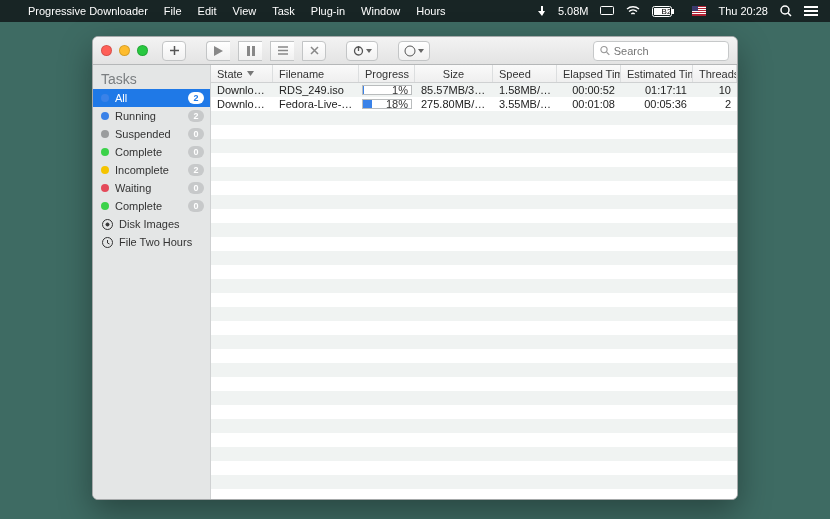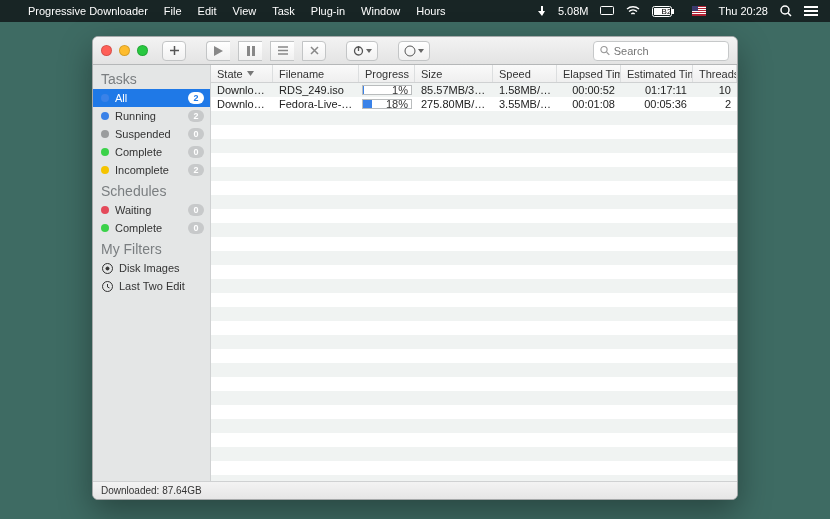--- a/index.html
+++ b/index.html
@@ -29,21 +29,21 @@
 .sb-item{height:18px;display:flex;align-items:center;padding:0 6px 0 8px;gap:6px;color:#333;cursor:default}
 .sb-item.selected{background:#1f79e7;color:#fff}
 .sb-dot{width:8px;height:8px;border-radius:50%}
 .sb-icon{width:12px;height:12px;display:flex;align-items:center;justify-content:center}
 .sb-label{flex:1;white-space:nowrap;overflow:hidden;text-overflow:ellipsis}
 .sb-badge{min-width:16px;height:12px;padding:0 5px;border-radius:7px;background:#c7c9ca;color:#fff;font-size:9px;font-weight:700;display:flex;align-items:center;justify-content:center}
 .sb-item.selected .sb-badge{background:#fff;color:#1f79e7}
 .main{flex:1;display:flex;flex-direction:column;min-width:0}
 .cols{height:18px;background:linear-gradient(#fafafa,#efefef);border-bottom:1px solid #cfd1d2;display:flex;color:#333}
 .cols div{border-right:1px solid #dcdedf;padding:3px 6px;overflow:hidden;white-space:nowrap}
-.c-state{width:62px}.c-file{flex:1;min-width:0}.c-prog{width:56px;text-align:right}.c-size{width:78px;text-align:left}.c-speed{width:64px;}.c-elap{width:64px;text-align:right}.c-est{width:72px;text-align:right}.c-thr{width:44px;text-align:right;border-right:none}
+.c-state{width:62px}.c-file{flex:1;min-width:0}.c-prog{width:56px;text-align:right}.c-size{width:78px;text-align:center}.c-speed{width:64px;}.c-elap{width:64px;text-align:right}.c-est{width:72px;text-align:right}.c-thr{width:44px;text-align:right;border-right:none}
 .cols .c-state{display:flex;align-items:center;gap:4px}
 .rows{flex:1;overflow:hidden;background:#fff}
 .row{height:14px;display:flex;font-size:10px;color:#222}
 .row:nth-child(odd){background:#f0f3f2}
 .row>div{padding:1px 6px;overflow:hidden;white-space:nowrap;text-overflow:ellipsis}
 .progcell{padding:1px 3px!important;display:flex;align-items:center}
 .progbar{flex:1;height:10px;border:1px solid #b9bcbd;background:#fff;position:relative;font-size:9px;text-align:right;line-height:9px;padding-right:3px;color:#333}
 .progbar .fill{position:absolute;left:0;top:0;bottom:0;background:#3a82e8}
 .status{height:18px;background:linear-gradient(#f3f3f3,#e6e6e6);border-top:1px solid #cfd1d2;padding:3px 8px;font-size:10px;color:#333}
 .menubar-item{white-space:nowrap}
@@ -197,49 +197,47 @@
         <div class="sb-item">
           <span class="sb-dot" style="background: rgb(59, 210, 74);"></span>
           <span class="sb-label">Complete</span>
           <span class="sb-badge">0</span>
         </div>
         <div class="sb-item">
           <span class="sb-dot" style="background: rgb(245, 196, 0);"></span>
           <span class="sb-label">Incomplete</span>
           <span class="sb-badge">2</span>
         </div>
-        <div class="sb-head">Schedules</div>
         <div class="sb-item">
           <span class="sb-dot" style="background: rgb(228, 74, 90);"></span>
           <span class="sb-label">Waiting</span>
           <span class="sb-badge">0</span>
         </div>
         <div class="sb-item">
           <span class="sb-dot" style="background: rgb(59, 210, 74);"></span>
           <span class="sb-label">Complete</span>
           <span class="sb-badge">0</span>
         </div>
-        <div class="sb-head">My Filters</div>
         <div class="sb-item">
           <span class="sb-icon">
             <svg width="11" height="11" viewBox="0 0 11 11" fill="none" stroke="#333" stroke-width="1">
               <circle cx="5.5" cy="5.5" r="5"></circle>
               <circle cx="5.5" cy="5.5" r="1.5" fill="#333"></circle>
             </svg>
           </span>
           <span class="sb-label">Disk Images</span>
         </div>
         <div class="sb-item">
           <span class="sb-icon">
             <svg width="11" height="11" viewBox="0 0 11 11" fill="none" stroke="#333" stroke-width="1">
               <circle cx="5.5" cy="5.5" r="5"></circle>
               <path d="M5.5 3v3l2 1"></path>
             </svg>
           </span>
-          <span class="sb-label">Last Two Edit</span>
+          <span class="sb-label">File Two Hours</span>
         </div>
       </div>
     <div class="main">
       <div class="cols">
         <div class="c-state">
             <span>State</span>
             <svg width="7" height="5" viewBox="0 0 7 5" fill="#777">
               <path d="M0 0h7L3.5 5z"></path>
             </svg>
           </div>
@@ -299,14 +297,13 @@
           <div class="row"></div>
           <div class="row"></div>
           <div class="row"></div>
           <div class="row"></div>
           <div class="row"></div>
           <div class="row"></div>
           <div class="row"></div>
         </div>
     </div>
   </div>
-  <div class="status">Downloaded: 87.64GB</div>
 </div>
 
 </body></html>

